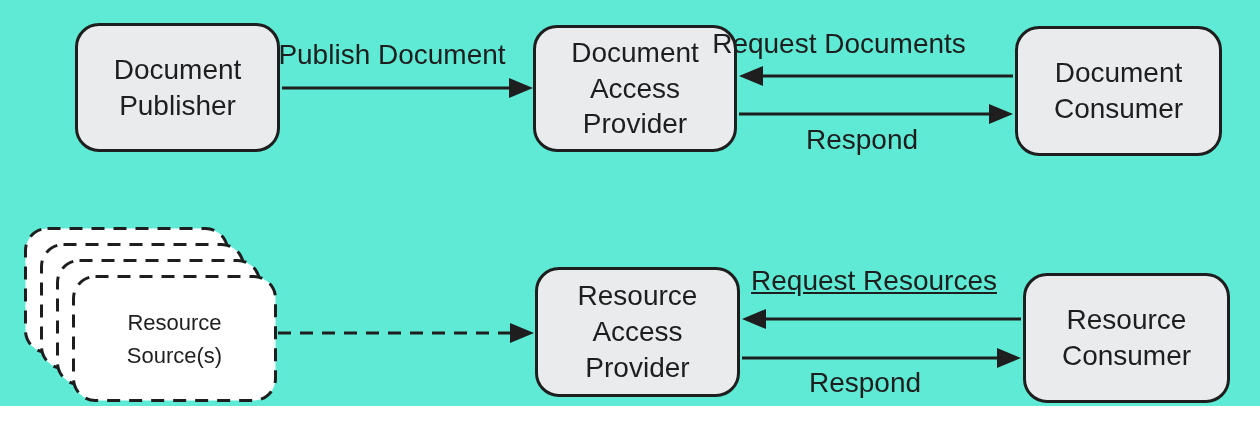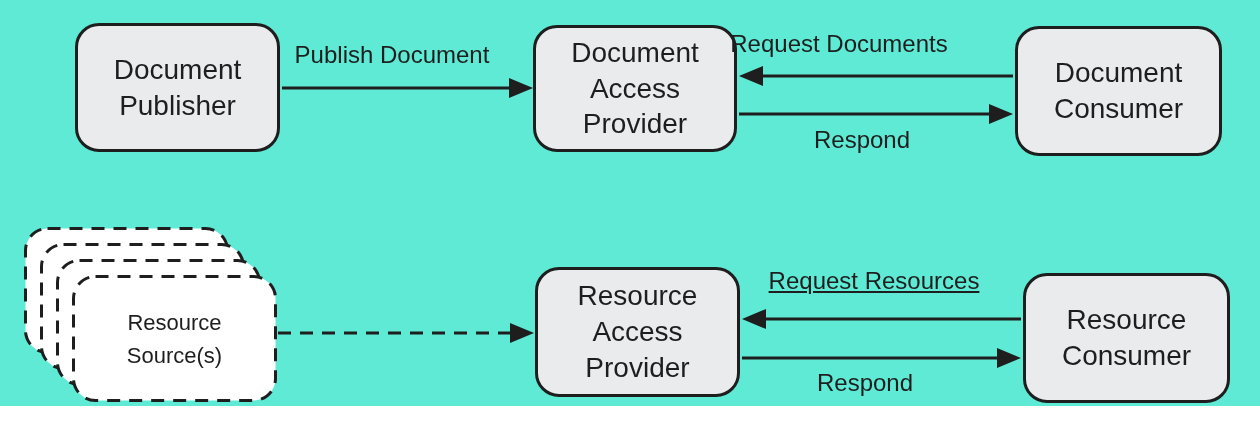--- a/index.html
+++ b/index.html
@@ -48,21 +48,21 @@
     justify-content: center;
     text-align: center;
   }
   .stack-label .node-label {
     font-size: 22px;
     line-height: 1.5;
   }
   .edge-label {
     position: absolute;
     width: 260px;
-    font-size: 24px;
+    font-size: 28px;
     line-height: 26px;
     text-align: center;
     color: #1e1e1e;
   }
   .edge-line {
     stroke: #1e1e1e;
     stroke-width: 3;
   }
   .edge-line.dashed {
     stroke-dasharray: 13 9;

